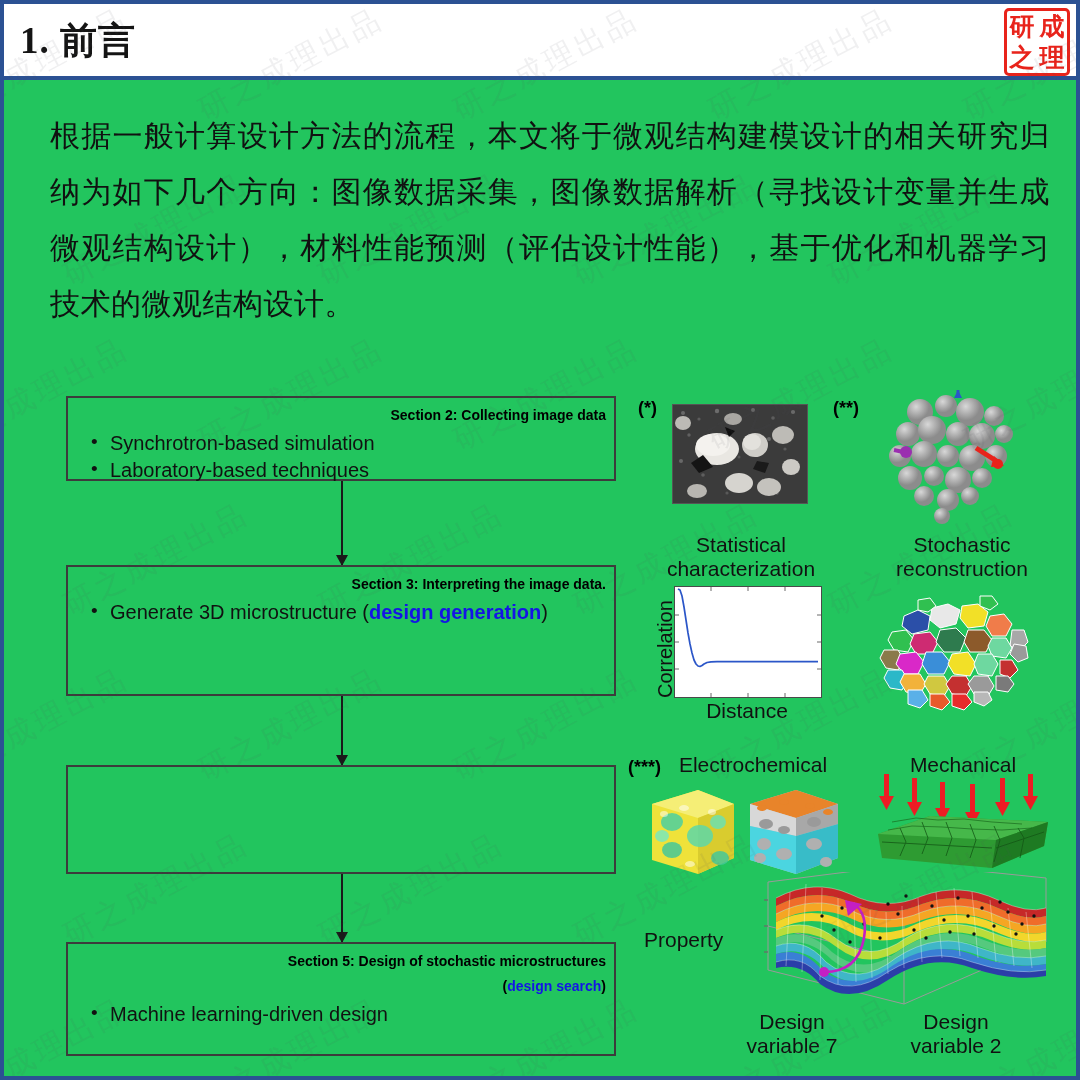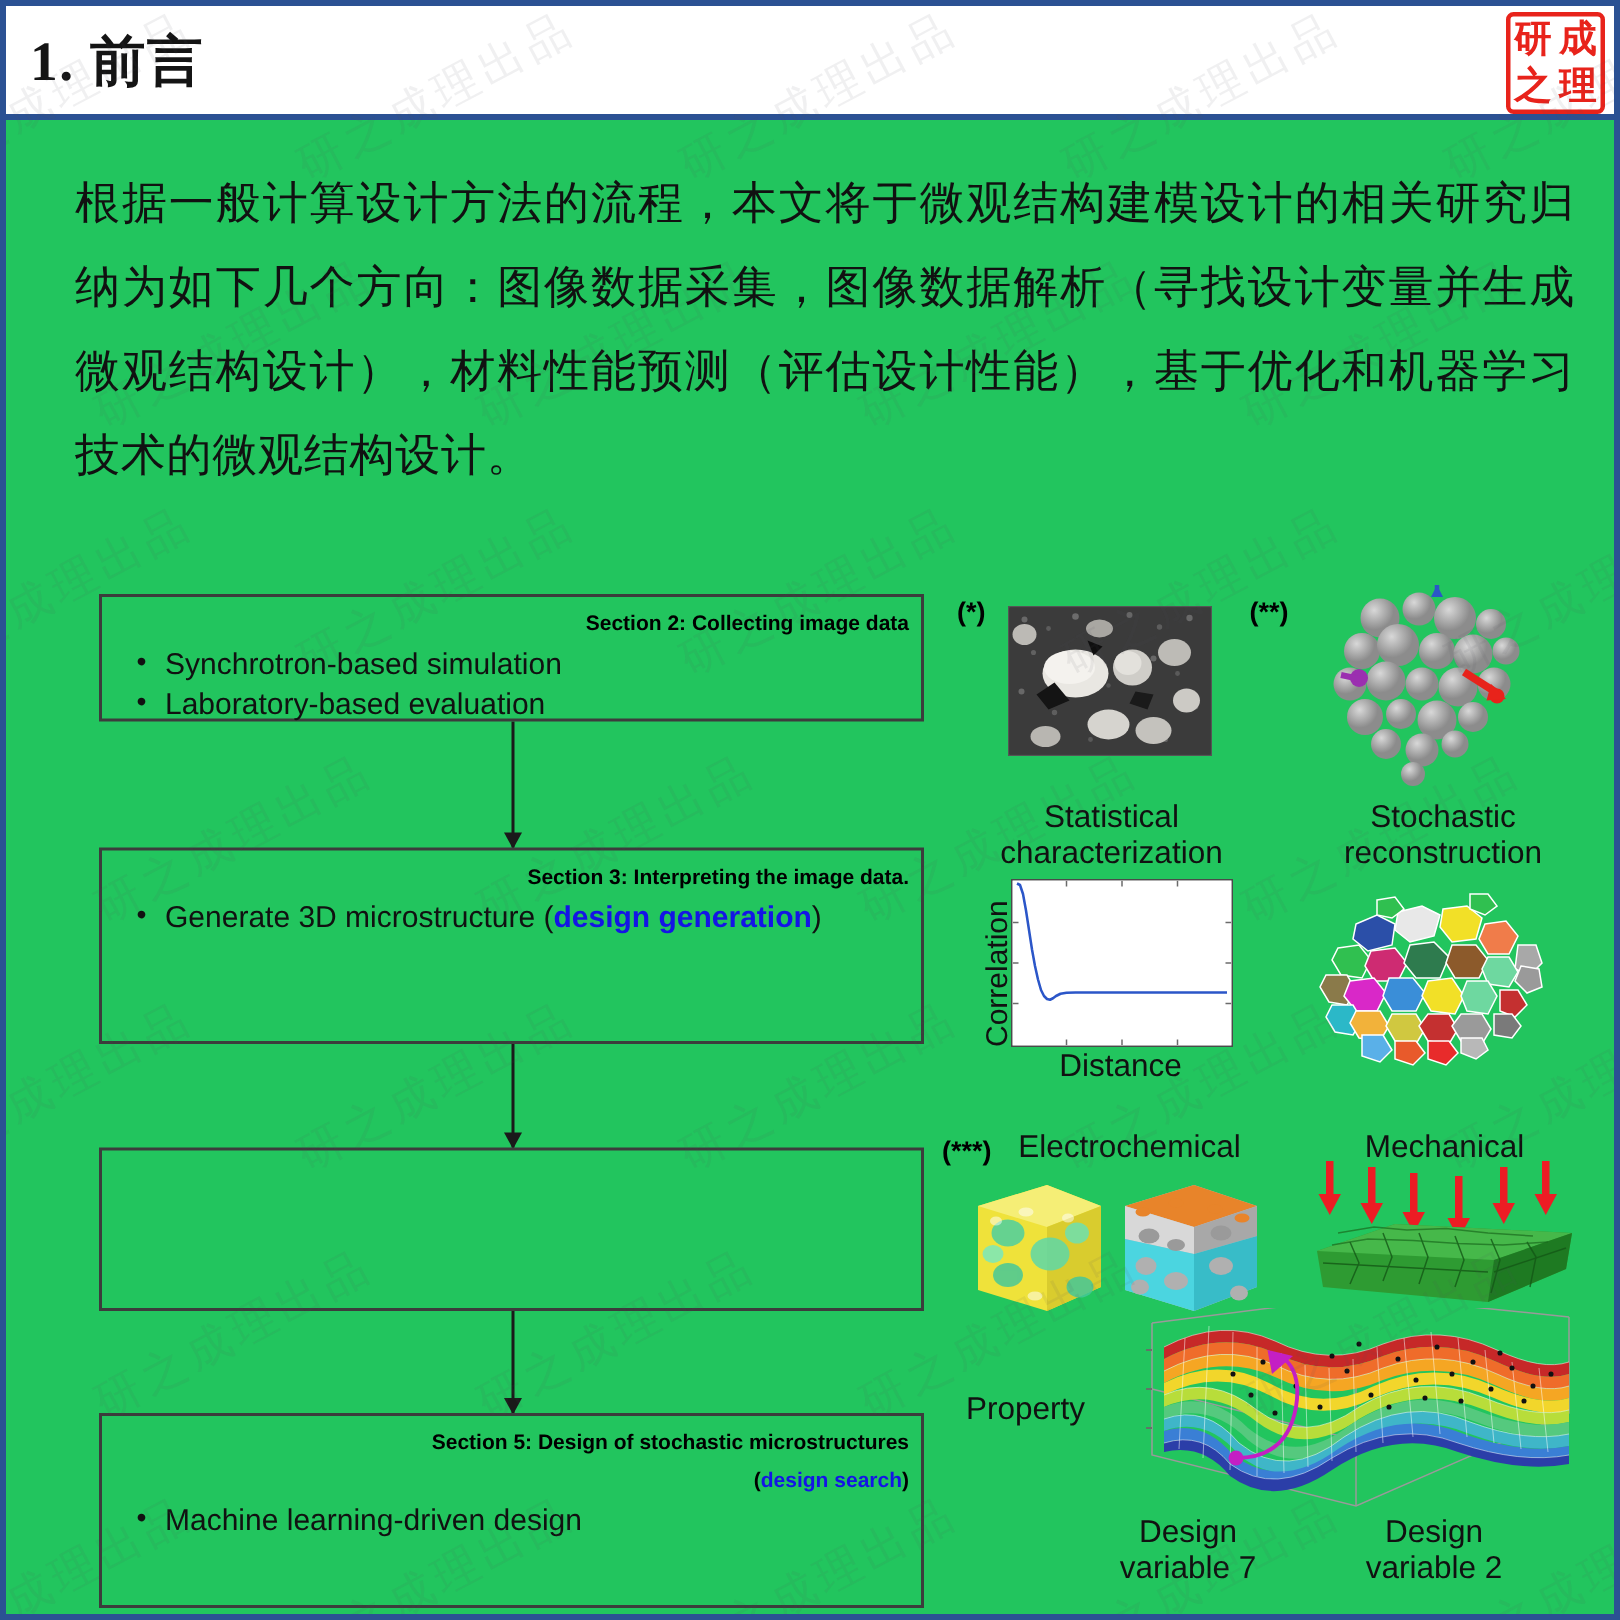--- a/index.html
+++ b/index.html
@@ -182,35 +182,35 @@
   <div class="flow">
 
     <div class="conn" style="top:85px;height:84px;"></div>
     <div class="conn" style="top:300px;height:69px;"></div>
     <div class="conn" style="top:478px;height:68px;"></div>
 
     <div class="fbox" style="top:0px;height:85px;">
       <div class="fbox-title">Section 2: Collecting image data</div>
       <ul class="flist">
         <li>Synchrotron-based simulation</li>
-        <li>Laboratory-based evaluation</li>
+        <li>Laboratory-based techniques</li>
       </ul>
     </div>
 
     <div class="fbox" style="top:169px;height:131px;">
       <div class="fbox-title">Section 3: Interpreting the image data.</div>
       <ul class="flist">
         <li><span>Generate 3D microstructure  (</span><span class="blue">design generation</span><span>)</span></li>
       </ul>
     </div>
 
     <div class="fbox" style="top:369px;height:109px;">
     </div>
 
-    <div class="fbox" style="top:546px;height:130px;">
+    <div class="fbox" style="top:546px;height:114px;">
       <div class="fbox-title wrap">
         <span>Section 5: Design of stochastic microstructures</span><br>
         <span class="blk">(</span><span class="blue">design search</span><span class="blk">)</span>
       </div>
       <ul class="flist">
         <li>Machine learning-driven design</li>
       </ul>
     </div>
   </div>
 

